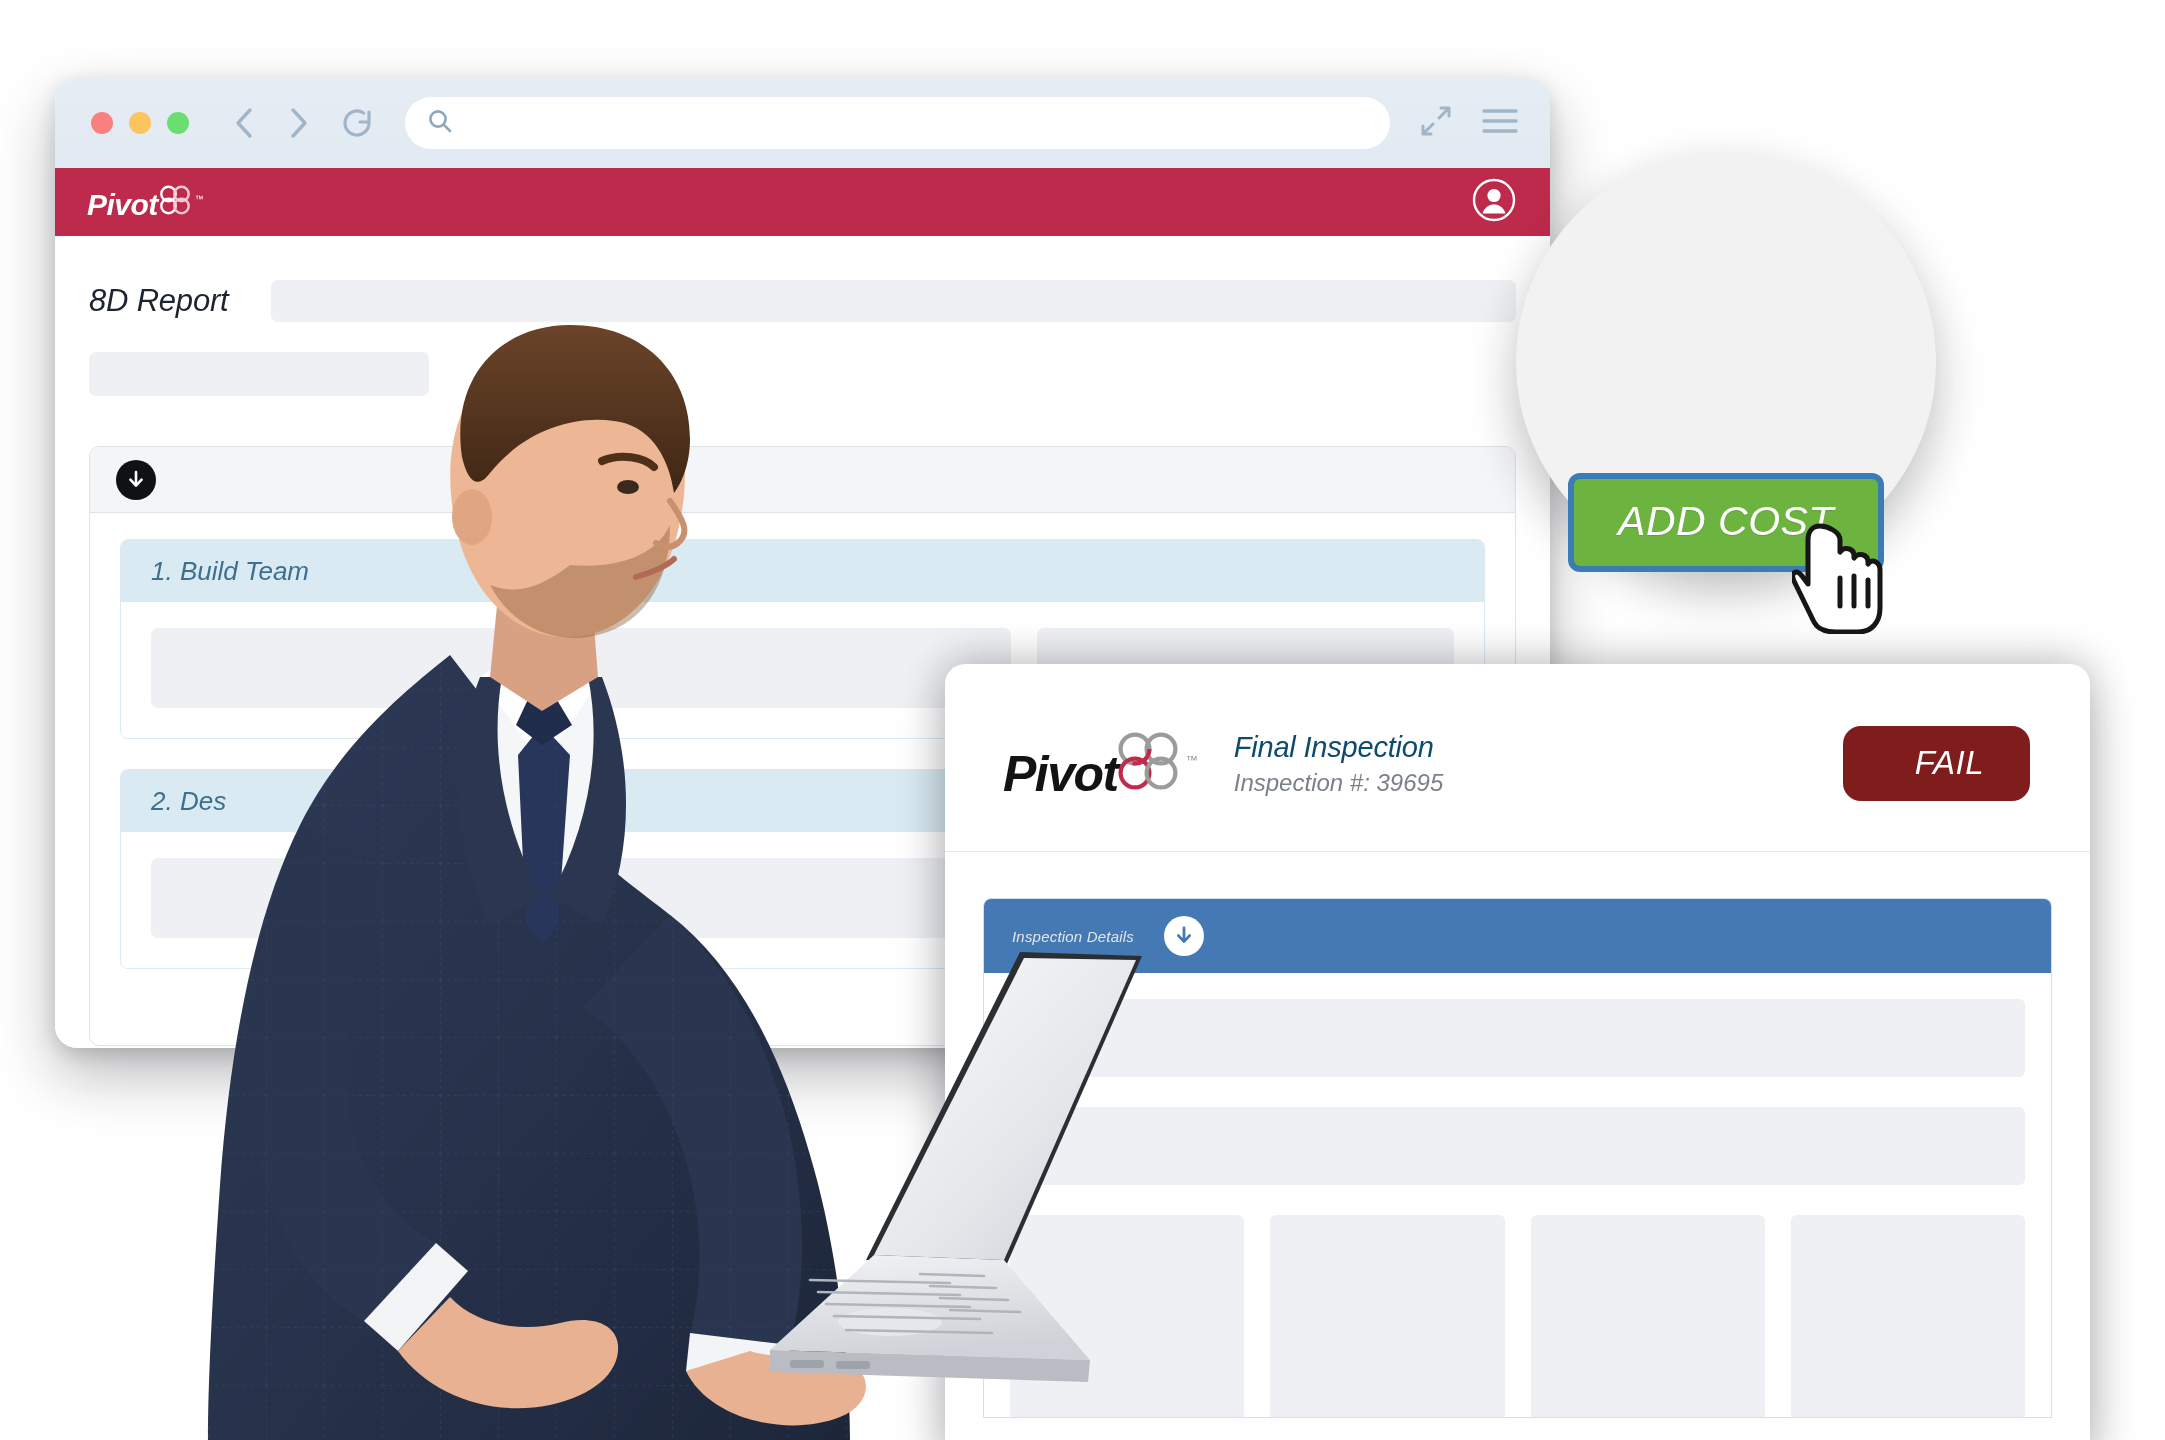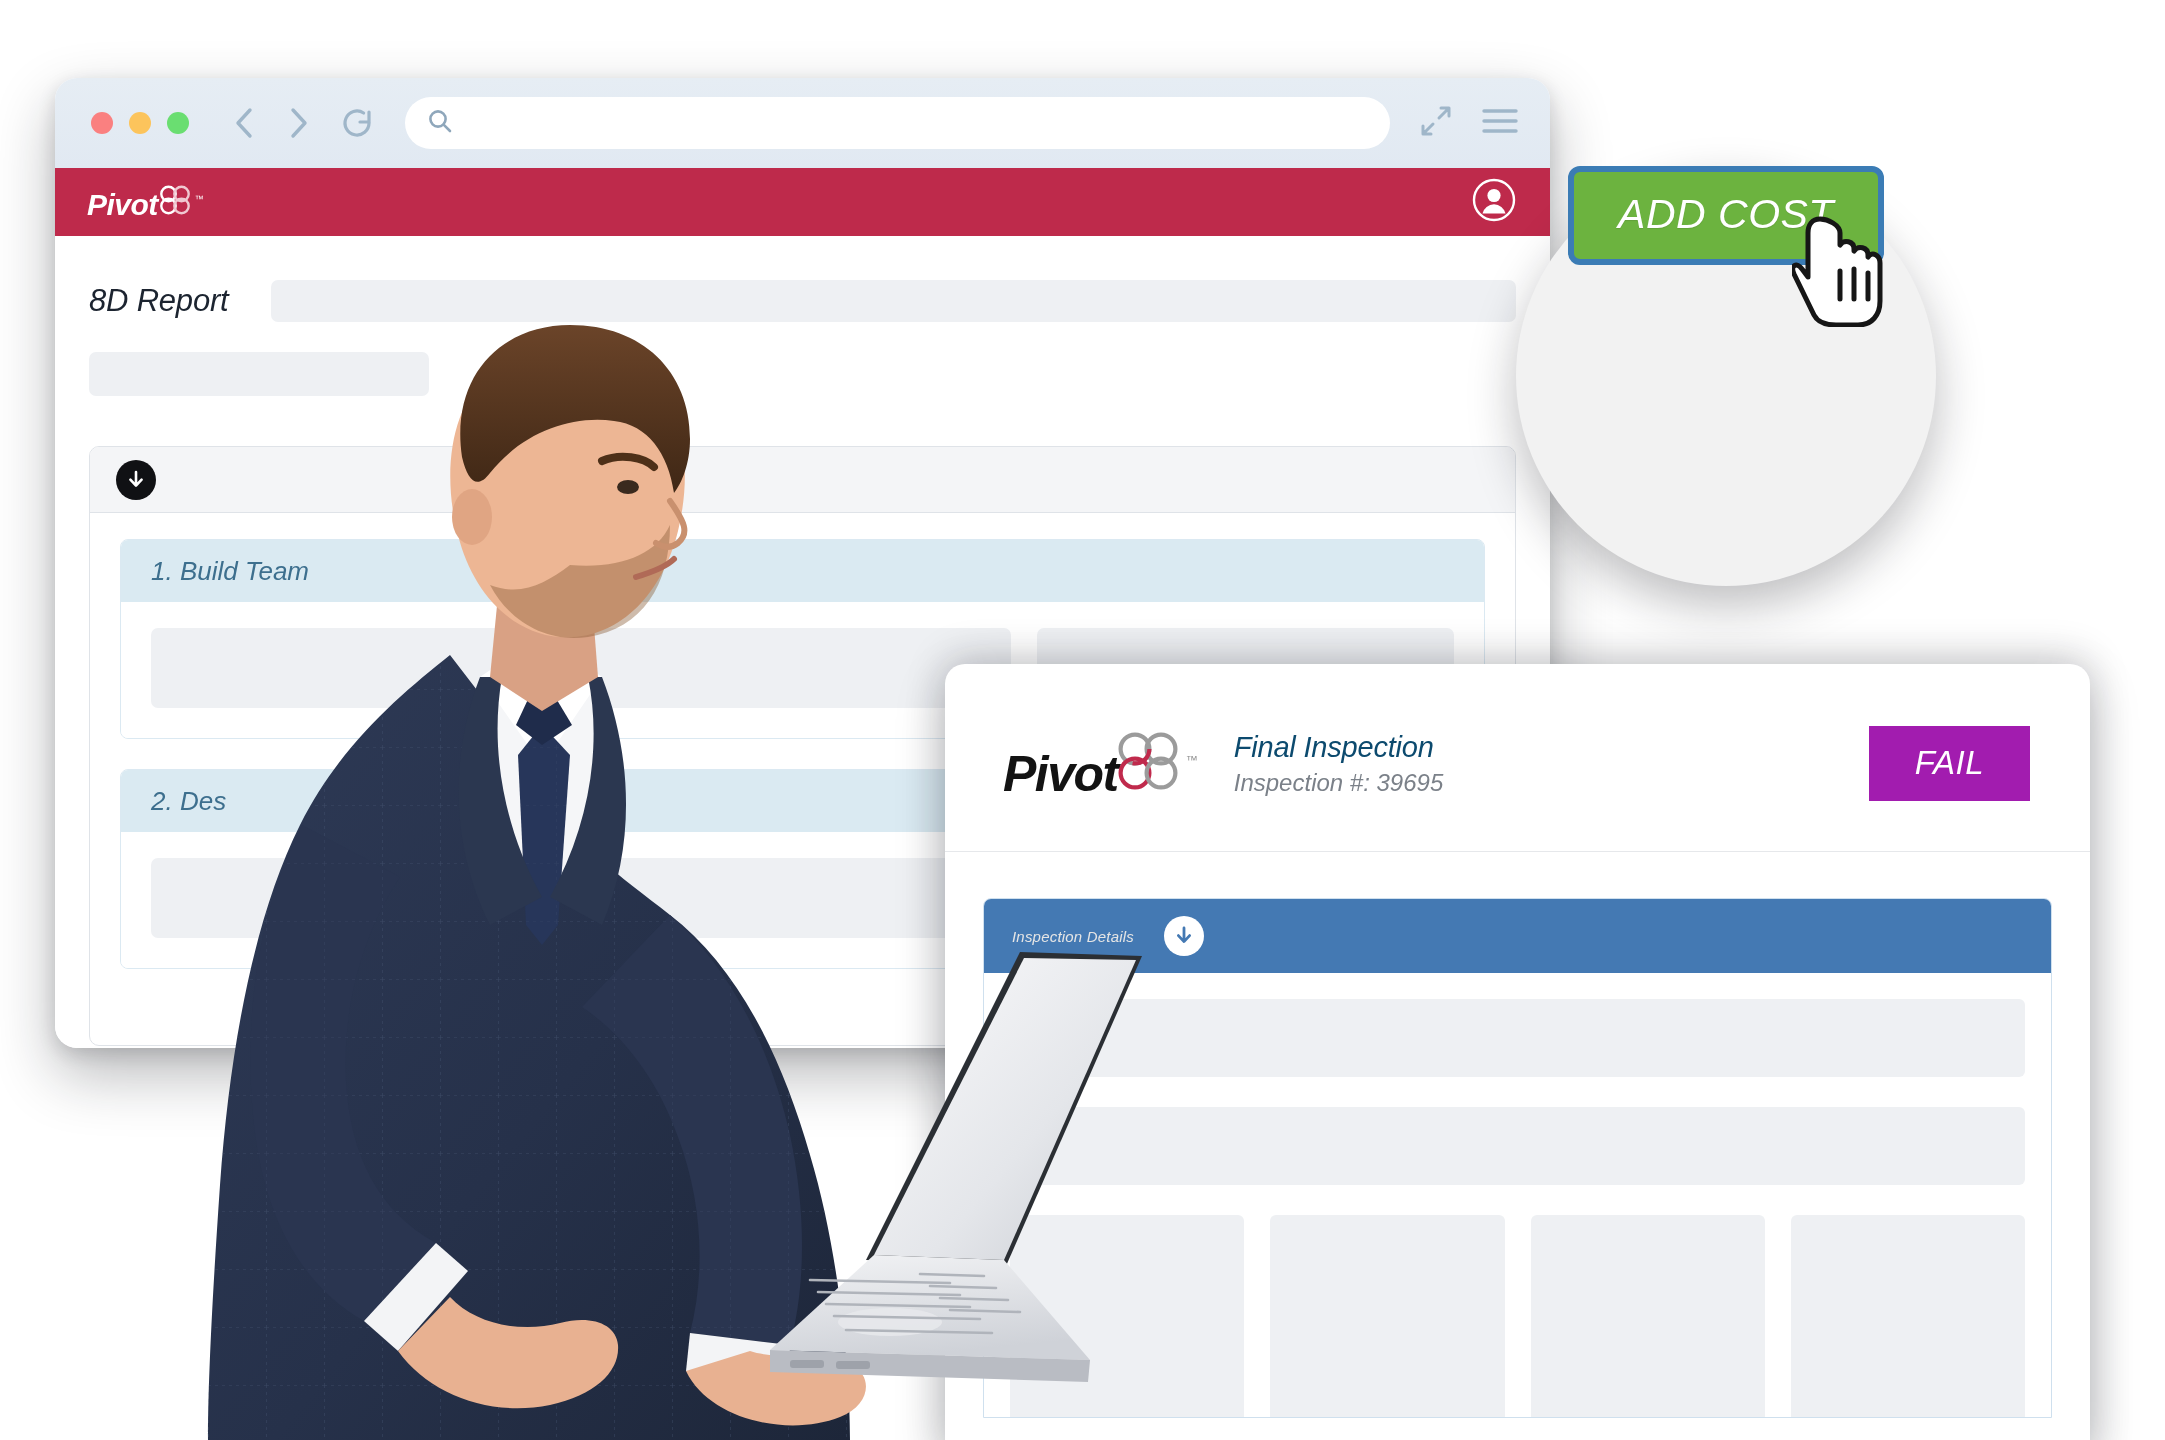--- a/index.html
+++ b/index.html
@@ -138,28 +138,28 @@
     background: #101114;
     display: flex; align-items: center; justify-content: center;
     flex-shrink: 0;
   }
   .circle-arrow.on-blue { background: #ffffff; }
 
   
   .callout {
     position: absolute;
     left: 1516px;
-    top: 166px;
+    top: 152px;
     width: 420px;
     height: 420px;
     border-radius: 50%;
     background: #f2f2f2;
     box-shadow: 0 20px 48px rgba(20,22,30,0.28);
     display: flex;
-    align-items: flex-start;
+    align-items: flex-end;
     justify-content: center;
   }
   .addcost-wrap { position: relative; }
   .addcost-btn {
     background: #6cb33f;
     color: #ffffff;
     font-size: 41px;
     font-weight: 400;
     letter-spacing: 0.5px;
     padding: 22px 44px 24px 44px;
@@ -187,26 +187,26 @@
   .logo-color { display: flex; align-items: flex-end; }
   .logo-color .word {
     font-size: 50px; font-weight: bold; color: #131313; letter-spacing: -1.5px; line-height: 0.92;
   }
   .logo-color .tm { font-size: 12px; color: #8d8d8d; margin-left: 2px; margin-bottom: 30px; }
   .insp-titles { margin-left: 36px; }
   .insp-title { font-size: 29px; color: #0c4a6e; font-weight: 400; letter-spacing: -0.2px; line-height: 1.18; }
   .insp-sub { font-size: 24px; color: #7b8189; margin-top: 4px; }
   .fail-badge {
     margin-left: auto;
-    background: #a21caf;
+    background: #7f1d1d;
     color: #ffffff;
     font-size: 33px;
     letter-spacing: 0.5px;
-    padding: 20px 46px 22px 46px;
-    border-radius: 0;
+    padding: 20px 46px 22px 72px;
+    border-radius: 18px;
     line-height: 1;
   }
   .insp-divider { margin: 50px 0 0 0; height: 1px; background: #e6e8eb; }
 
   .details-panel {
     margin: 46px 38px 0 38px;
     border: 1px solid #cfe0ee;
     border-radius: 8px 8px 0 0;
     overflow: hidden;
     height: 520px;

